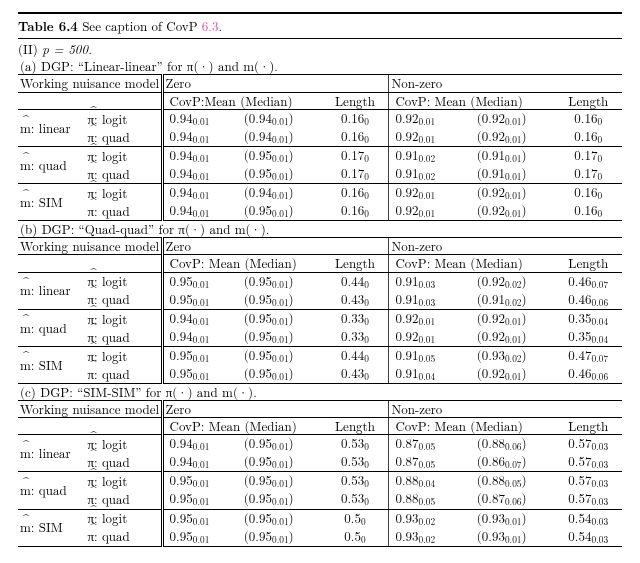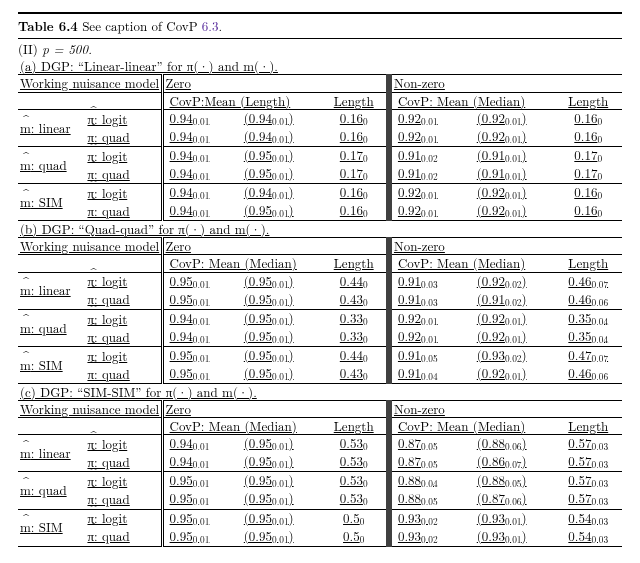--- a/index.html
+++ b/index.html
@@ -6,31 +6,31 @@
     font-family: "Latin Modern Roman", "Computer Modern", Georgia, serif;
     font-size: 13px;
     margin: 0;
     padding: 12px 18px;
     width: 604px;
     background: #fff;
     color: #000;
   }
   .title-row { border-top: 2px solid #000; border-bottom: 1.5px solid #000; padding: 2px 0 3px; }
   .title-row b { font-weight: bold; }
-  .link { color: #4c1d95; }
+  .link { color: #ec4899; }
   .center { text-align: left; }
-  table { border-collapse: collapse; width: 100%; table-layout: fixed; margin: 0 auto; text-decoration: underline; }
+  table { border-collapse: collapse; width: 100%; table-layout: fixed; margin: 0 auto; }
   td, th { padding: 0 2px; line-height: 1.25; white-space: nowrap; }
   .hat { position: relative; }
   .hat::before { content: "^"; position: absolute; top: -0.55em; left: 0.28em; font-size: 0.85em; }
   .sub { font-size: 0.72em; vertical-align: -0.25em; }
   .rule-top { border-top: 1px solid #000; margin-left: 19px; }
   .rule-bot { border-bottom: 1px solid #000; }
   .dbl-l { border-left: 3px double #000; }
-  .sgl-l { border-left: 6px solid #404040; }
+  .sgl-l { border-left: 1px solid #404040; }
   col.c0 { width: 11%; }
   col.c1 { width: 12.5%; }
   col.c2 { width: 13%; }
   col.c3 { width: 13%; }
   col.c4 { width: 11%; }
   col.c5 { width: 14%; }
   col.c6 { width: 13%; }
   col.c7 { width: 11%; }
   .cell-mean { text-align: left; padding-left: 6px; }
   .cell-med  { text-align: left; }
@@ -64,21 +64,21 @@
       <tr>
         <td class="center" colspan="8">(a) DGP: “Linear-linear” for π(·) and m(·).</td>
       </tr>
       <tr>
         <td class="rowlab rule-top rule-bot" colspan="2">Working nuisance model</td>
         <td class="center dbl-l rule-top rule-bot" colspan="3">Zero</td>
         <td class="center sgl-l rule-top rule-bot" colspan="3">Non-zero</td>
       </tr>
       <tr>
         <td class="rule-bot" colspan="2"></td>
-        <td class="covp-lab dbl-l rule-bot" colspan="2">CovP:Mean (Length)</td>
+        <td class="covp-lab dbl-l rule-bot" colspan="2">CovP:Mean (Median)</td>
         <td class="cell-len rule-bot">Length</td>
         <td class="covp-lab sgl-l rule-bot" colspan="2">CovP: Mean (Median)</td>
         <td class="cell-len rule-bot">Length</td>
       </tr>
       <tr>
         <td rowspan="2" class="rowlab rule-bot"><span class="hat">m</span>: linear</td>
         <td class="rowlab"><span class="hat">π</span>: logit</td>
         <td class="cell-mean dbl-l"><span>0.94</span><span class="sub">0.01</span></td>
         <td class="cell-med"><span>(0.94</span><span class="sub">0.01</span>)</td>
         <td class="cell-len"><span>0.16</span><span class="sub">0</span></td>

